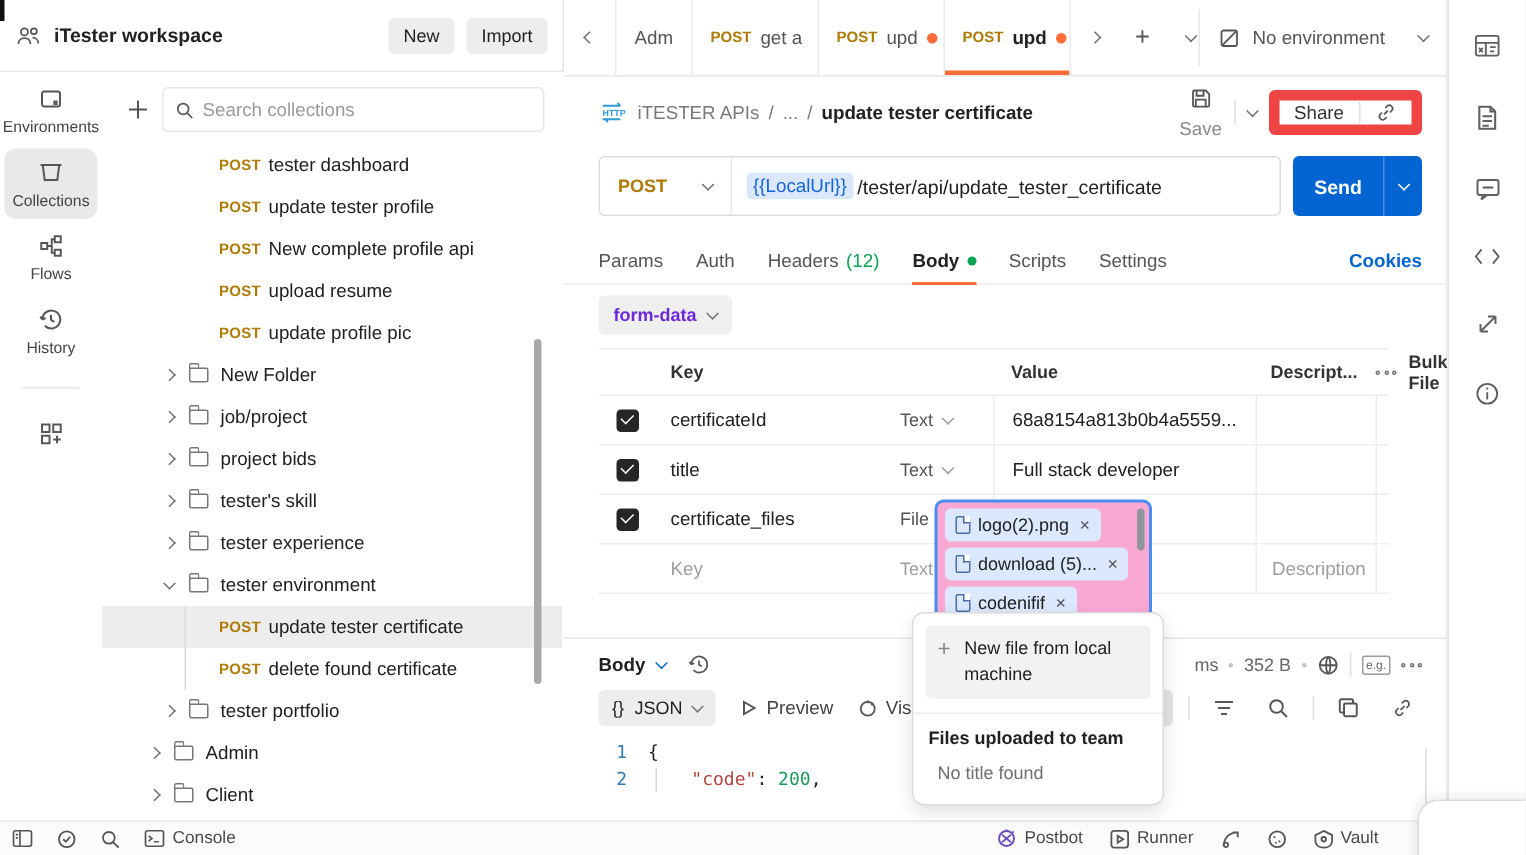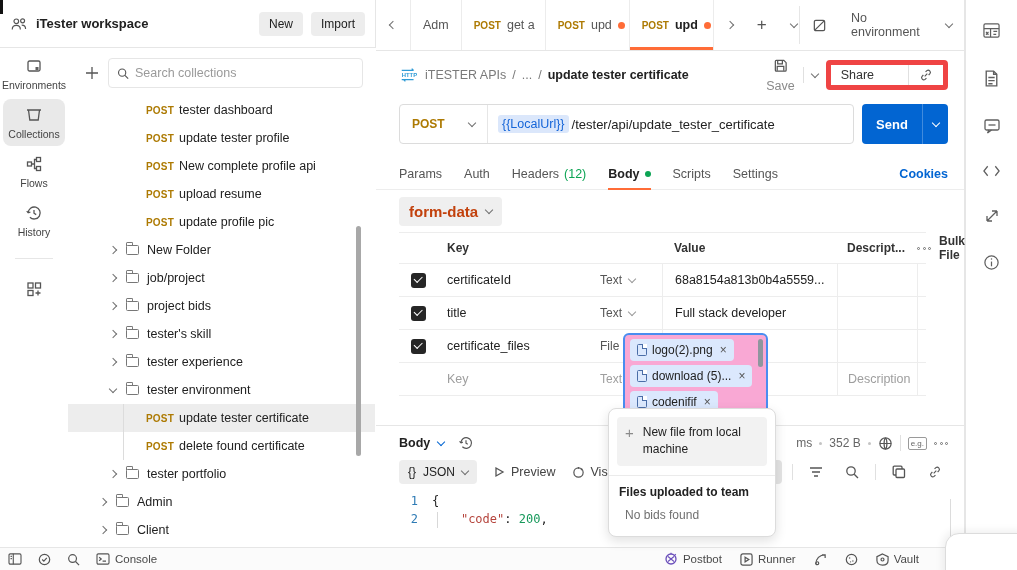--- a/index.html
+++ b/index.html
@@ -44,31 +44,31 @@
 
   
   .tabstrip { position:absolute; left:0; top:0; width:100%; height:51px; border-bottom:1px solid #e6e6e6; display:flex; align-items:stretch; }
   .tnav { width:34px; display:flex; align-items:center; justify-content:center; color:#555; }
   .rtab { display:flex; align-items:center; gap:6px; padding:0 12px; border-left:1px solid #ececec; font-size:12.5px; color:#555; position:relative; max-width:84px; white-space:nowrap; overflow:hidden; }
   .rtab .m { font-size:10px; font-weight:bold; color:#ad7a03; }
   .rtab.active { color:#212121; font-weight:bold; }
   .rtab.active::after { content:''; position:absolute; left:0; right:0; bottom:0; height:3px; background:#ff6c37; }
   .dot { width:7px; height:7px; border-radius:50%; background:#ff6c37; flex:none; }
   .plus-btn { width:30px; display:flex; align-items:center; justify-content:center; font-size:17px; color:#555; }
-  .env { position:absolute; right:0; top:6px; height:38px; width:165px; border-left:1px solid #e6e6e6; display:flex; align-items:center; gap:24px; padding:0 12px; color:#555; }
+  .env { position:absolute; right:0; top:6px; height:38px; width:165px; border-left:1px solid #e6e6e6; display:flex; align-items:center; gap:8px; padding:0 12px; color:#555; }
   .env .lbl { font-size:12.5px; color:#555; flex:1; }
 
   
   .crumbrow { position:absolute; left:0; top:51px; width:100%; height:48px; display:flex; align-items:center; padding:0 16px 0 23px; gap:6px; }
   .crumb { color:#7a7a7a; font-size:12.5px; }
   .crumb.cur { color:#212121; font-weight:bold; }
   .crumb-right { margin-left:auto; display:flex; align-items:center; gap:8px; }
   .savegrp { display:flex; align-items:center; gap:6px; color:#8a8a8a; font-size:12.5px;flex-direction:column; }
   .vsep { width:1px; height:16px; background:#e0e0e0; }
-  .sharegrp { display:flex; align-items:center; border:5px solid #ef4444; border-radius:4px; height:30px;gap:24px; }
+  .sharegrp { display:flex; align-items:center; border:7px solid #ef4444; border-radius:4px; height:30px; }
   .sharegrp .sg { padding:0 10px; font-size:12.5px; color:#333; display:flex; align-items:center; height:100%; }
   .sharegrp .sg + .sg { border-left:1px solid #e0e0e0; }
 
   
   .urlrow { position:absolute; left:23px; top:104px; right:16px; height:40px; display:flex; gap:8px; }
   .urlbox { flex:1; border:1px solid #dcdcdc; border-radius:4px; display:flex; align-items:center; background:#fff; }
   .method { width:88px; display:flex; align-items:center; justify-content:space-between; padding:0 12px; border-right:1px solid #e6e6e6; height:100%; }
   .method .mm { color:#ad7a03; font-weight:bold; font-size:12px; }
   .urltext { display:flex; align-items:center; gap:3px; padding:0 10px; font-size:13px; overflow:hidden; white-space:nowrap; }
   .varchip { background:#dbe7fb; color:#1565d8; border-radius:3px; padding:2px 4px; font-size:12.5px; }
@@ -81,21 +81,21 @@
   .reqtabs { position:absolute; left:0; top:158px; width:100%; height:32px; display:flex; align-items:center; padding:0 16px 0 23px; gap:22px; border-bottom:1px solid #ededed; }
   .qtab { font-size:12.5px; color:#555; display:flex; align-items:center; gap:5px; height:100%; position:relative; }
   .qtab .cnt { color:#0ca454; }
   .qtab.active { color:#212121; font-weight:bold; }
   .qtab.active::after { content:''; position:absolute; left:0; right:0; bottom:-1px; height:2px; background:#ff6c37; }
   .gdot { width:6px; height:6px; border-radius:50%; background:#0ca454; }
   .cookies { margin-left:auto; color:#0265d2; font-weight:bold; font-size:12.5px; }
 
   
   .modebar { position:absolute; left:23px; top:197px; }
-  .modepill { background:#efefef; border-radius:4px; padding:6px 10px; display:inline-flex; align-items:center; gap:8px; font-size:15px; font-weight:bold; color:#c2410c; }
+  .modepill { background:#efefef; border-radius:4px; padding:6px 10px; display:inline-flex; align-items:center; gap:8px; font-size:12px; font-weight:bold; color:#6d28d9; }
 
   
   .kvtable { position:absolute; left:23px; top:232px; width:527px; border-top:1px solid #ededed; }
   .kvrow { display:flex; border-bottom:1px solid #ededed; height:33px; align-items:center; font-size:12.5px; position:relative; }
   .kvrow.hdr { height:31px; color:#333; font-weight:bold; font-size:12px; }
   .c-sel { width:38px; display:flex; justify-content:center; flex:none; }
   .c-key { width:163px; flex:none; padding-left:10px; display:flex; align-items:center; }
   .c-type { width:62px; flex:none; display:flex; align-items:center; gap:7px; color:#555; font-size:12px; }
   .c-val { width:175px; flex:none; padding-left:12px; border-left:1px solid #ededed; align-self:stretch; display:flex; align-items:center; }
   .c-desc { width:80px; flex:none; padding-left:10px; border-left:1px solid #ededed; align-self:stretch; display:flex; align-items:center; overflow:hidden; white-space:nowrap; }
@@ -601,21 +601,21 @@
     </div>
   </div>
 
   <div class="fdrop">
     <div class="fdrop-item">
       <span class="pl">+</span>
       <span>New file from local machine</span>
     </div>
     <div class="fdrop-div"></div>
     <div class="fdrop-hdr">Files uploaded to team</div>
-    <div class="fdrop-empty">No bids found</div>
+    <div class="fdrop-empty">No title found</div>
   </div>
 
   <div class="rrail">
     <svg width="19" height="17" viewBox="0 0 20 18">
         <rect x="2" y="2" width="16" height="14" rx="1.5" class="rico"></rect>
         <path d="M2 7h16M9 7v9" class="rico"></path>
         <path d="M4.2 10.5l2.6 3M6.8 10.5l-2.6 3" class="rico"></path>
         <path d="M12 10h4M12 13h3" class="rico"></path>
       </svg>
     <svg width="17" height="19" viewBox="0 0 16 18">

